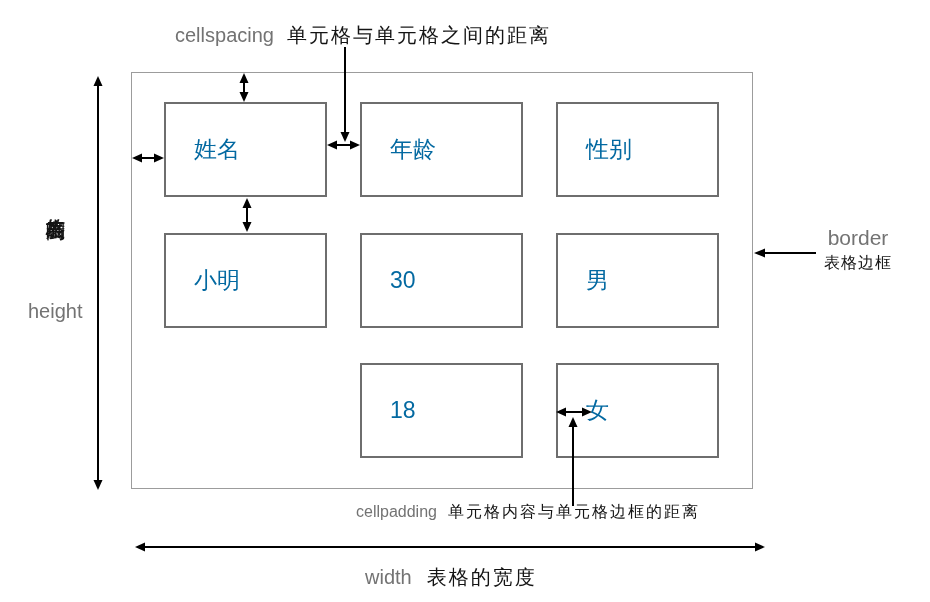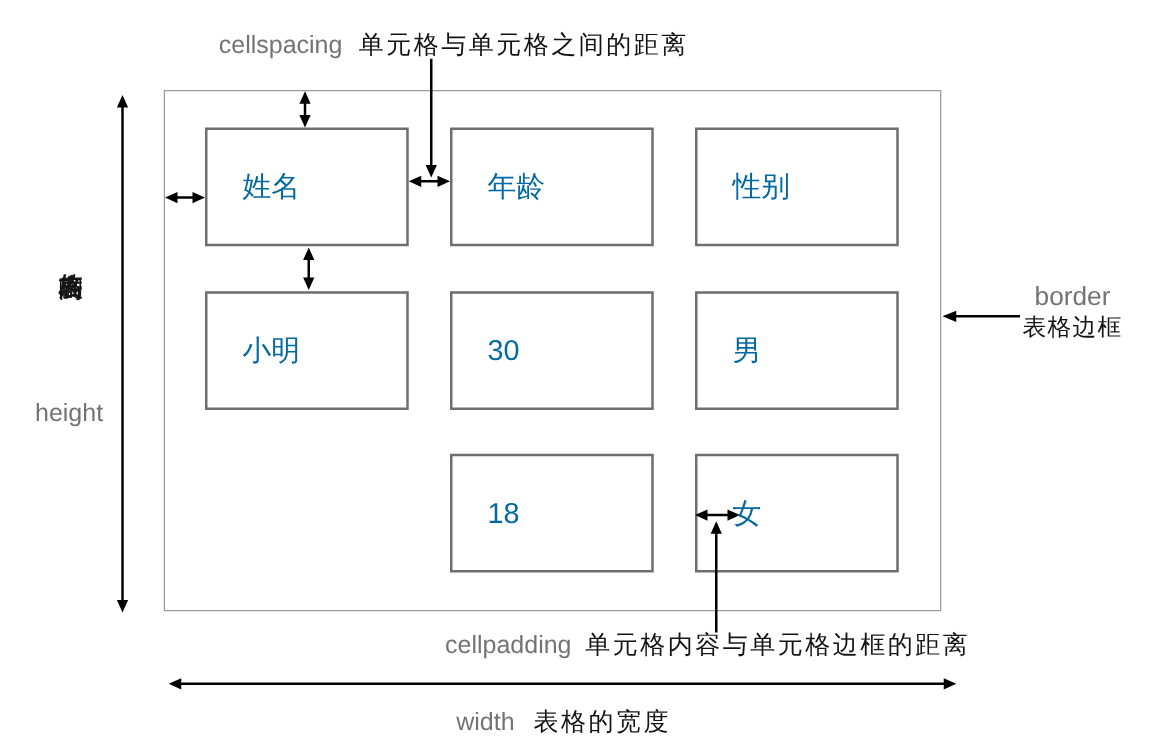--- a/index.html
+++ b/index.html
@@ -23,39 +23,39 @@
   .row1 { top:102px; }  .row2 { top:233px; }  .row3 { top:363px; }
 
   svg.arrow { position:absolute; overflow:visible; display:block; }
   svg.arrow line { stroke:#000000; stroke-width:2; }
   svg.arrow polygon { fill:#000000; }
 
   .ann { position:absolute; display:flex; align-items:baseline; white-space:nowrap; color:#141414; }
   .red { color:#737373; }
 
   .cellspacing-ann { left:175px; top:22px; font-size:20px; gap:13px; }
-  .cellpadding-ann { left:356px; top:502px; font-size:20px; gap:11px; }
+  .cellpadding-ann { left:356px; top:502px; font-size:16px; gap:11px; }
   .width-ann { left:365px; top:564px; font-size:20px; gap:15px; }
   .width-ann .cjk, .cellpadding-ann .cjk, .cellspacing-ann .cjk { letter-spacing:2px; }
 
   .border-ann {
     position:absolute; left:813px; top:226px; width:90px;
     display:flex; flex-direction:column; align-items:center;
     white-space:nowrap; color:#141414;
   }
   .border-ann .kw { font-size:21px; line-height:23px; }
-  .border-ann .ds { font-size:19px; line-height:27px; letter-spacing:1px; }
+  .border-ann .ds { font-size:16px; line-height:27px; letter-spacing:1px; }
 
   .height-label-cjk {
     position:absolute; left:44px; top:203px;
     writing-mode:vertical-rl; text-orientation:upright;
     font-size:20px; line-height:24px; letter-spacing:0px;
     color:#141414; white-space:nowrap;
   }
-  .height-label-kw { position:absolute; left:28px; top:320px; font-size:20px; white-space:nowrap; }
+  .height-label-kw { position:absolute; left:28px; top:300px; font-size:20px; white-space:nowrap; }
 </style>
 </head>
 <body>
 
 <div class="stage">
 
   <div class="ann cellspacing-ann">
     <span class="red">cellspacing</span>
     <span class="cjk">单元格与单元格之间的距离</span>
   </div>

